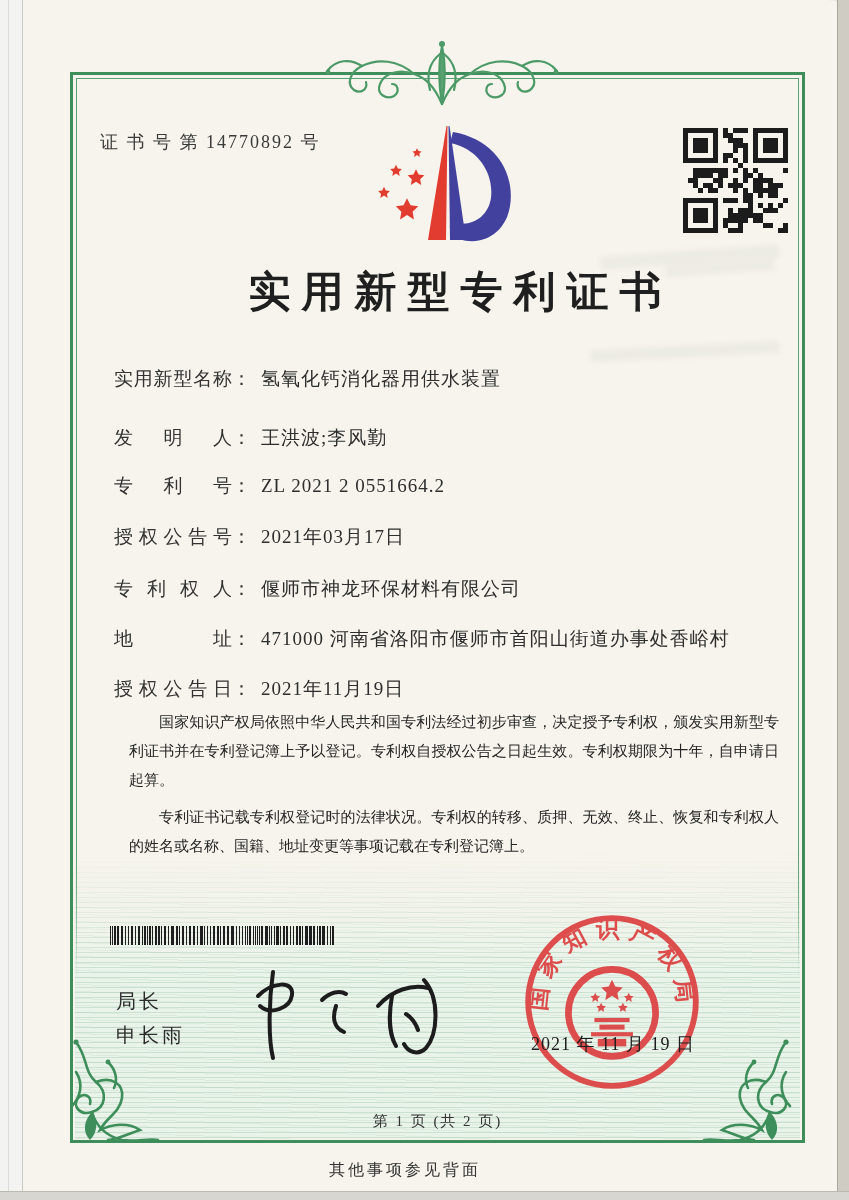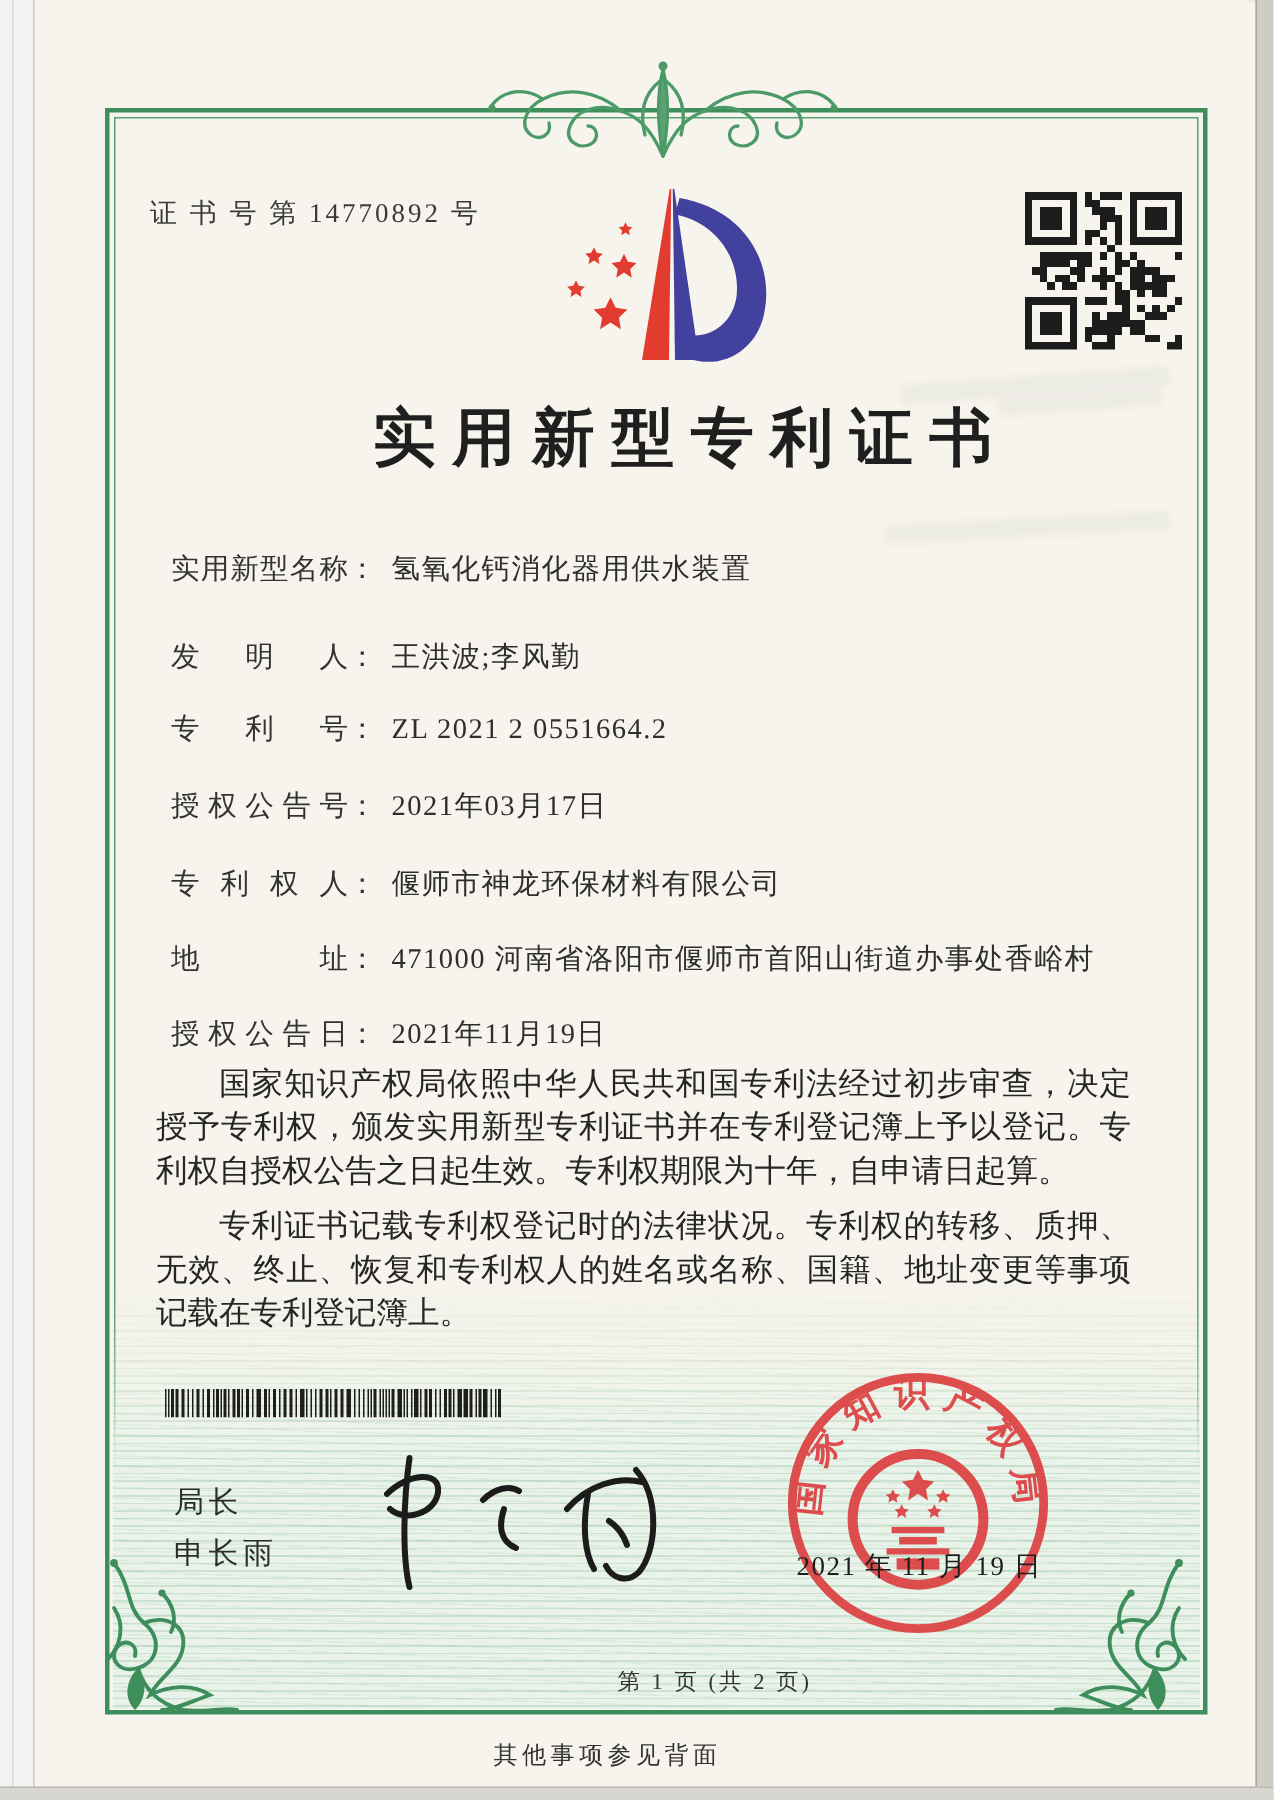--- a/index.html
+++ b/index.html
@@ -44,34 +44,34 @@
     position:absolute;left:0;top:264px;width:849px;text-align:center;
     font-size:42px;font-weight:600;letter-spacing:11px;color:#1f1f1f;padding-left:36px;
   }
   .frow{position:absolute;left:114px;width:660px;font-size:19px;color:#333;}
   .flabel{display:inline-block;width:118px;text-align:justify;text-align-last:justify;color:#333;}
   .fcolon{display:inline-block;color:#333;}
   .fvalue{margin-left:10px;letter-spacing:1px;color:#2e2e2e;}
   .fgroup2{position:absolute;left:336px;top:0;white-space:nowrap;}
   .fgroup2 .flabel{width:112px;}
   .body-text{
-    position:absolute;left:104px;top:708px;width:650px;
-    font-size:21px;line-height:29px;color:#262626;text-align:justify;
+    position:absolute;left:129px;top:708px;width:650px;
+    font-size:15px;line-height:29px;color:#262626;text-align:justify;
   }
   .body-text p{margin:0;text-indent:2em;}
   .body-text p + p{margin-top:8px;}
   .director-label{position:absolute;left:116px;top:988px;font-size:20px;letter-spacing:3px;color:#2c2c2c;}
   .director-name{position:absolute;left:116px;top:1022px;font-size:20px;letter-spacing:3px;color:#2c2c2c;}
   .seal-date{
     position:absolute;left:518px;top:1032px;width:190px;text-align:center;
     font-size:18px;color:#1d1d1d;letter-spacing:1px;
   }
   .page-no{
     position:absolute;left:70px;top:1112px;width:735px;text-align:center;
-    font-size:15px;color:#333;letter-spacing:2px;margin-left:39px;
+    font-size:15px;color:#333;letter-spacing:2px;
   }
   .back-note{
     position:absolute;left:0;top:1160px;width:810px;text-align:center;
     font-size:16px;color:#333;letter-spacing:3px;
   }
   svg{display:block;}
   .abs{position:absolute;}
 </style>
 </head>
 <body>

